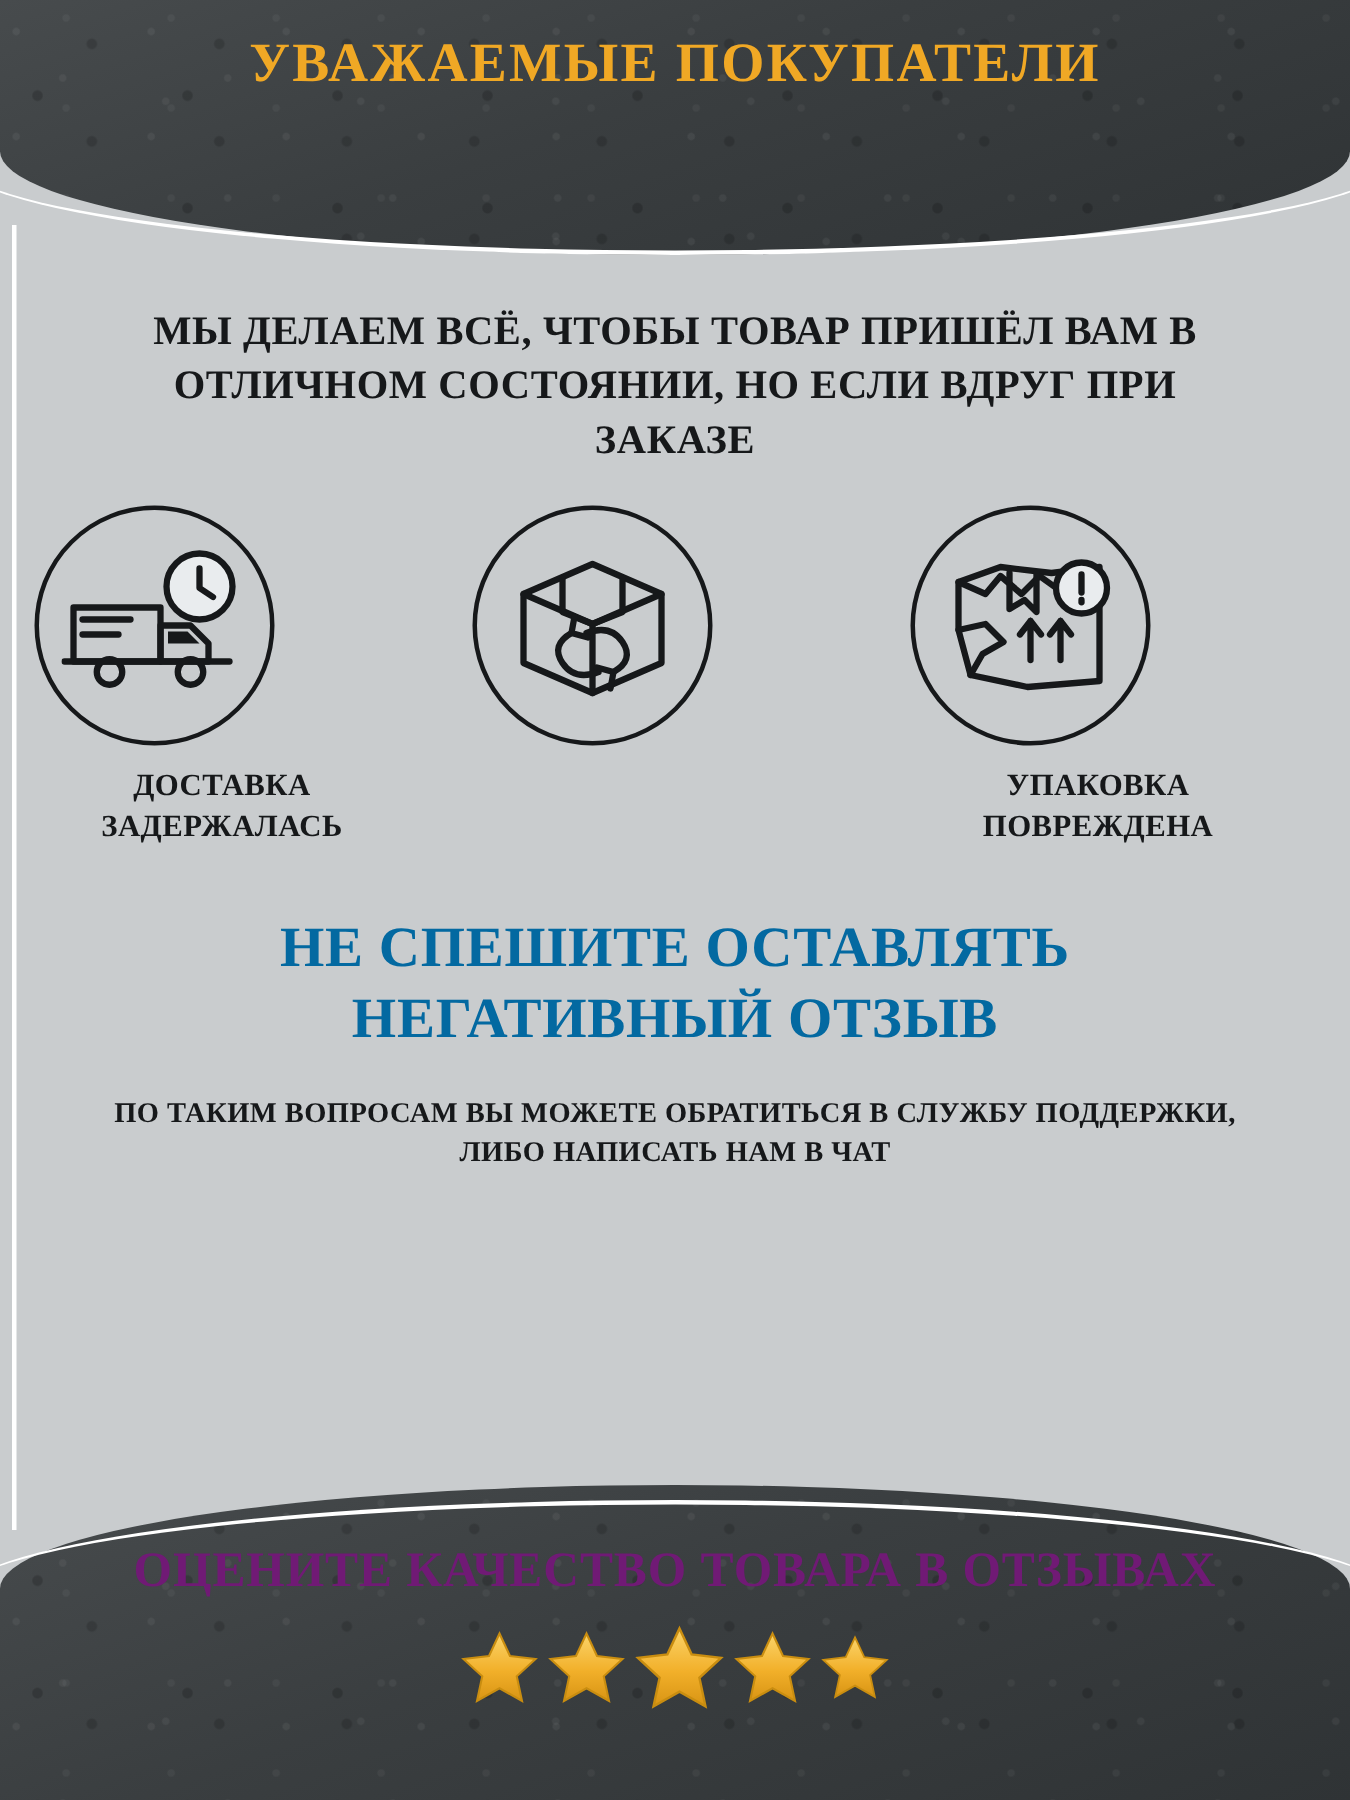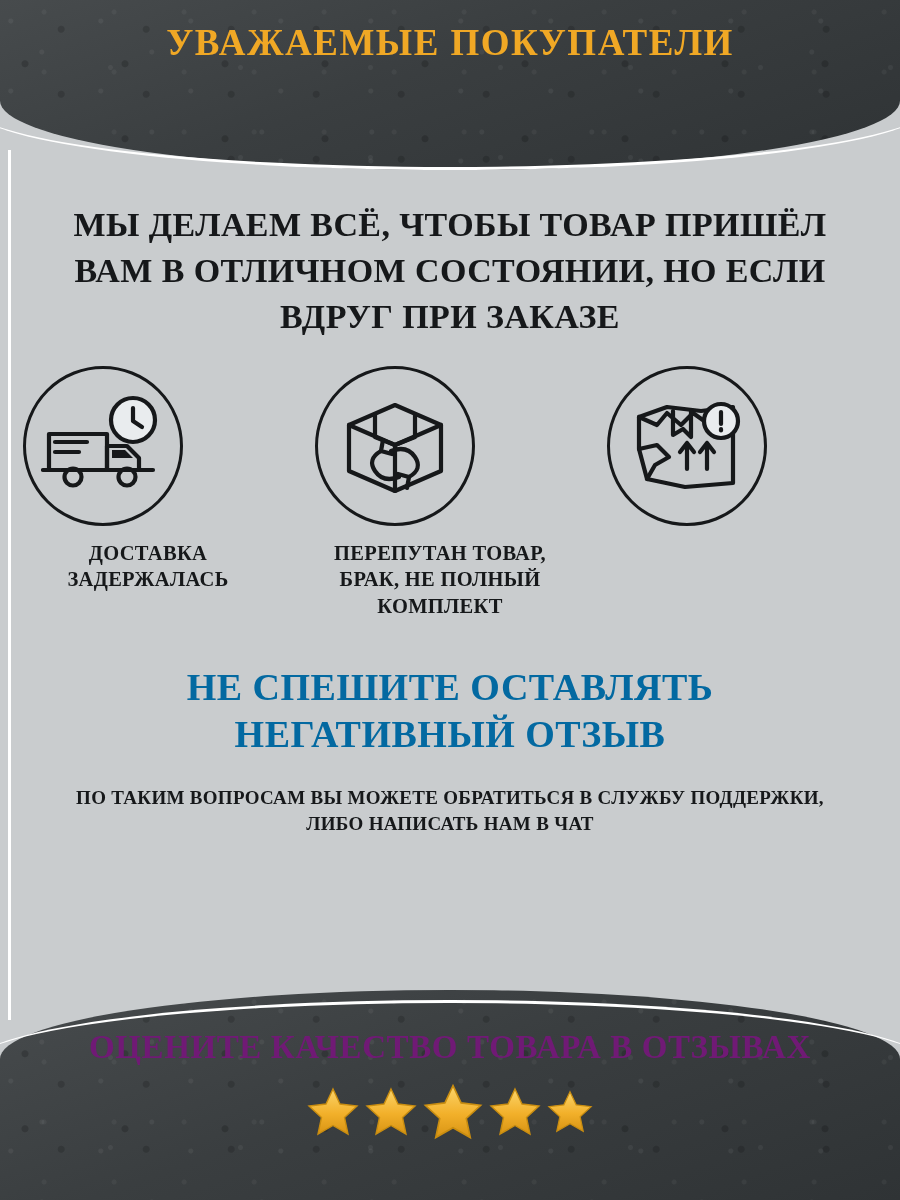--- a/index.html
+++ b/index.html
@@ -129,21 +129,21 @@
     top: 170px;
     left: 0;
     width: 900px;
     text-align: center;
     z-index: 4;
   }
 
   .intro {
     margin: 32px auto 0;
     width: 760px;
-    font-size: 34px;
+    font-size: 27px;
     font-weight: bold;
     color: #16181a;
     text-transform: uppercase;
     line-height: 1.35;
     letter-spacing: 0.4px;
   }
 
   
   .icons-row {
     margin-top: 26px;
@@ -291,21 +291,20 @@
 
               <path d="M44 24 L44 46 L64 54 L84 46 L84 24"></path>
 
               <path d="M50 60 q-14 8 -6 20 q8 12 24 6"></path>
               <path d="M78 86 q14 -8 6 -20 q-8 -12 -24 -6"></path>
               <path d="M50 60 l2 -11 M50 60 l11 3"></path>
               <path d="M78 86 l-2 11 M78 86 l-11 -3"></path>
             </g>
           </svg>
         </div>
-        <div class="icon-caption">ПЕРЕПУТАН ТОВАР, БРАК, НЕ ПОЛНЫЙ КОМПЛЕКТ</div>
       </div>
 
       <div class="icon-col">
         <div class="circle">
           <svg width="120" height="110" viewBox="0 0 120 110" fill="none">
             <g stroke="#16181a" stroke-width="4.2" fill="none" stroke-linejoin="round" stroke-linecap="round">
 
               <path d="M12 26 L40 16 L74 20 L106 16 L106 92 L58 96 L20 88 L12 58 Z"></path>
 
               <path d="M12 26 L30 34 L40 22 L54 34 L66 22 L80 32 L94 22 L106 30"></path>
@@ -316,20 +315,21 @@
 
               <path d="M60 78 V52 M60 52 l-7 9 M60 52 l7 9"></path>
               <path d="M80 78 V52 M80 52 l-7 9 M80 52 l7 9"></path>
 
               <circle cx="94" cy="30" r="17" fill="#e9ecee"></circle>
               <path d="M94 21 V33"></path>
               <path d="M94 38 V39.5"></path>
             </g>
           </svg>
         </div>
+        <div class="icon-caption">УПАКОВКА ПОВРЕЖДЕНА</div>
       </div>
 
     </div>
 
     <div class="headline">НЕ СПЕШИТЕ ОСТАВЛЯТЬ НЕГАТИВНЫЙ ОТЗЫВ</div>
     <div class="support">ПО ТАКИМ ВОПРОСАМ ВЫ МОЖЕТЕ ОБРАТИТЬСЯ В СЛУЖБУ ПОДДЕРЖКИ, ЛИБО НАПИСАТЬ НАМ В ЧАТ</div>
   </div>
 
   <div class="band band-bottom"></div>
   <div class="arc arc-bottom"></div>

